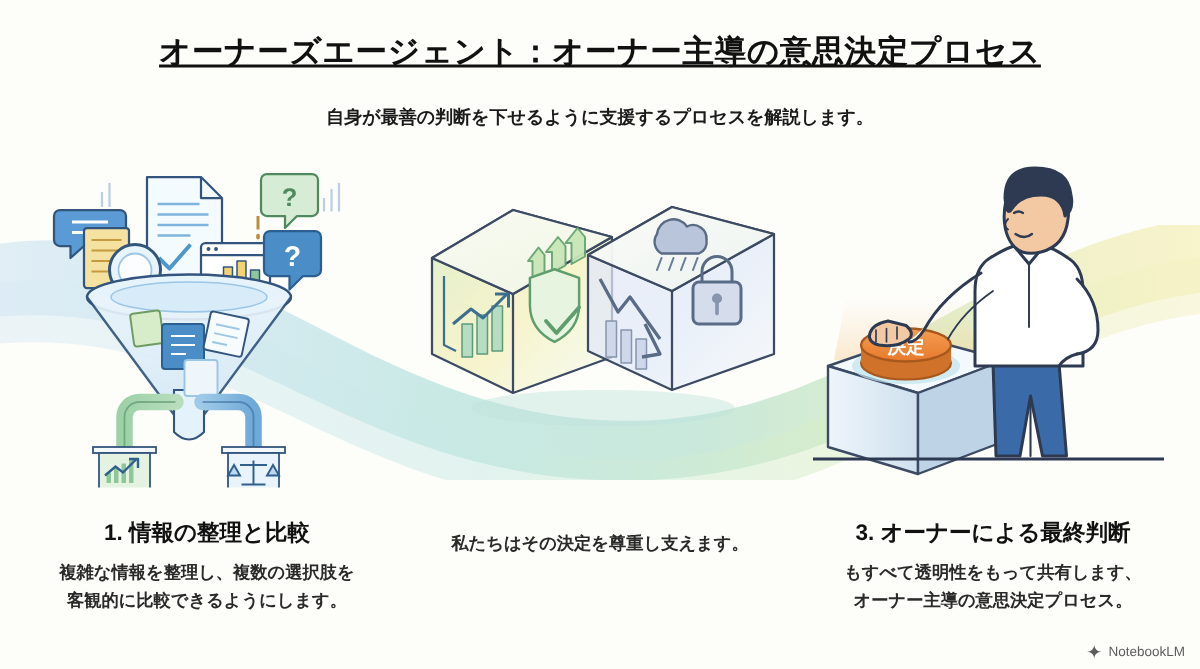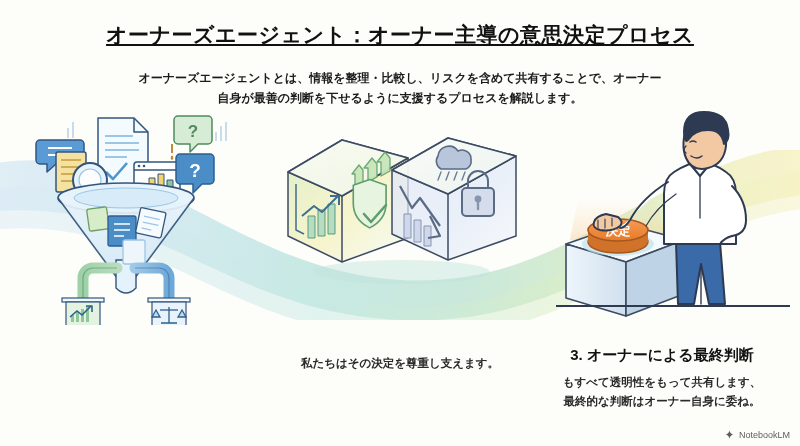--- a/index.html
+++ b/index.html
@@ -26,50 +26,49 @@
   .subtitle span{display:block;}
 
   
   .ribbon{position:absolute;left:0;top:150px;width:800px;height:170px;}
 
   
   .panel{position:absolute;top:110px;height:215px;}
   .panel svg{display:block;}
   #panel1{left:20px;width:250px;}
   #panel2{left:280px;width:245px;}
-  #panel3{left:548px;width:250px;}
+  #panel3{left:534px;width:250px;}
 
   
   .caption{position:absolute;top:346px;width:266px;text-align:center;}
   #cap1{left:5px;}
   #cap2{left:267px;}
   #cap3{left:529px;}
   .cap-title{font-size:15px;font-weight:bold;color:#111;letter-spacing:0;}
   .cap-body{
     margin-top:8px;font-size:11.5px;font-weight:bold;color:#2a2a2a;line-height:1.65;
   }
   .cap-body span{display:block;}
 
   
   .watermark{
     position:absolute;right:10px;bottom:6px;
-    display:flex;align-items:center;gap:4px;
+    display:flex;gap:4px;
     font-size:9px;color:#5d5d5d;font-weight:normal;
   }
   .watermark .wm-icon{display:block;}
 </style>
 </head>
 <body>
 
 <div class="stage">
 
   <div class="title">オーナーズエージェント：オーナー主導の意思決定プロセス</div>
 
   <div class="subtitle">
-    <span>オーナーズエージェントとは、情報を整理・比較し、リスクを含めて共有することで、オーナー</span>
     <span>自身が最善の判断を下せるように支援するプロセスを解説します。</span>
   </div>
 
   <svg class="ribbon" viewBox="0 0 800 170">
     <defs>
       <linearGradient id="gRibbon" x1="0" y1="0" x2="1" y2="0">
         <stop offset="0%" stop-color="#cfe4f2"></stop>
         <stop offset="18%" stop-color="#bfe0ef"></stop>
         <stop offset="38%" stop-color="#a8ddd6"></stop>
         <stop offset="58%" stop-color="#a9dcc8"></stop>
@@ -358,32 +357,39 @@
 
         <path d="M142,32 q3,-2 6,0" stroke="#2d3a52" stroke-width="1.5"></path>
         <path d="M143,46 q6,4 11,0" stroke="#2d3a52" stroke-width="1.5"></path>
         <path d="M138,36 q-4,4 0,7" stroke="#2d3a52" stroke-width="1.3"></path>
       </g>
 
       <path d="M8,196 H242" stroke="#2d3a52" stroke-width="2"></path>
     </svg>
   </div>
 
+  <div class="caption" id="cap1">
+    <div class="cap-title">1. 情報の整理と比較</div>
+    <div class="cap-body">
+      <span>複雑な情報を整理し、複数の選択肢を</span>
+      <span>客観的に比較できるようにします。</span>
+    </div>
+  </div>
 
   <div class="caption" id="cap2">
     <div class="cap-body">
       <span>私たちはその決定を尊重し支えます。</span>
     </div>
   </div>
 
   <div class="caption" id="cap3">
     <div class="cap-title">3. オーナーによる最終判断</div>
     <div class="cap-body">
       <span>もすべて透明性をもって共有します、</span>
-      <span>最終的な判断はオーナー自身に委ね。</span>
+      <span>オーナー主導の意思決定プロセス。</span>
     </div>
   </div>
 
   <div class="watermark">
     <svg class="wm-icon" width="11" height="11" viewBox="0 0 16 16">
       <path d="M8 1 C8 5 5 8 1 8 C5 8 8 11 8 15 C8 11 11 8 15 8 C11 8 8 5 8 1 Z" fill="#5d5d5d"></path>
     </svg>
     <span>NotebookLM</span>
   </div>
 

